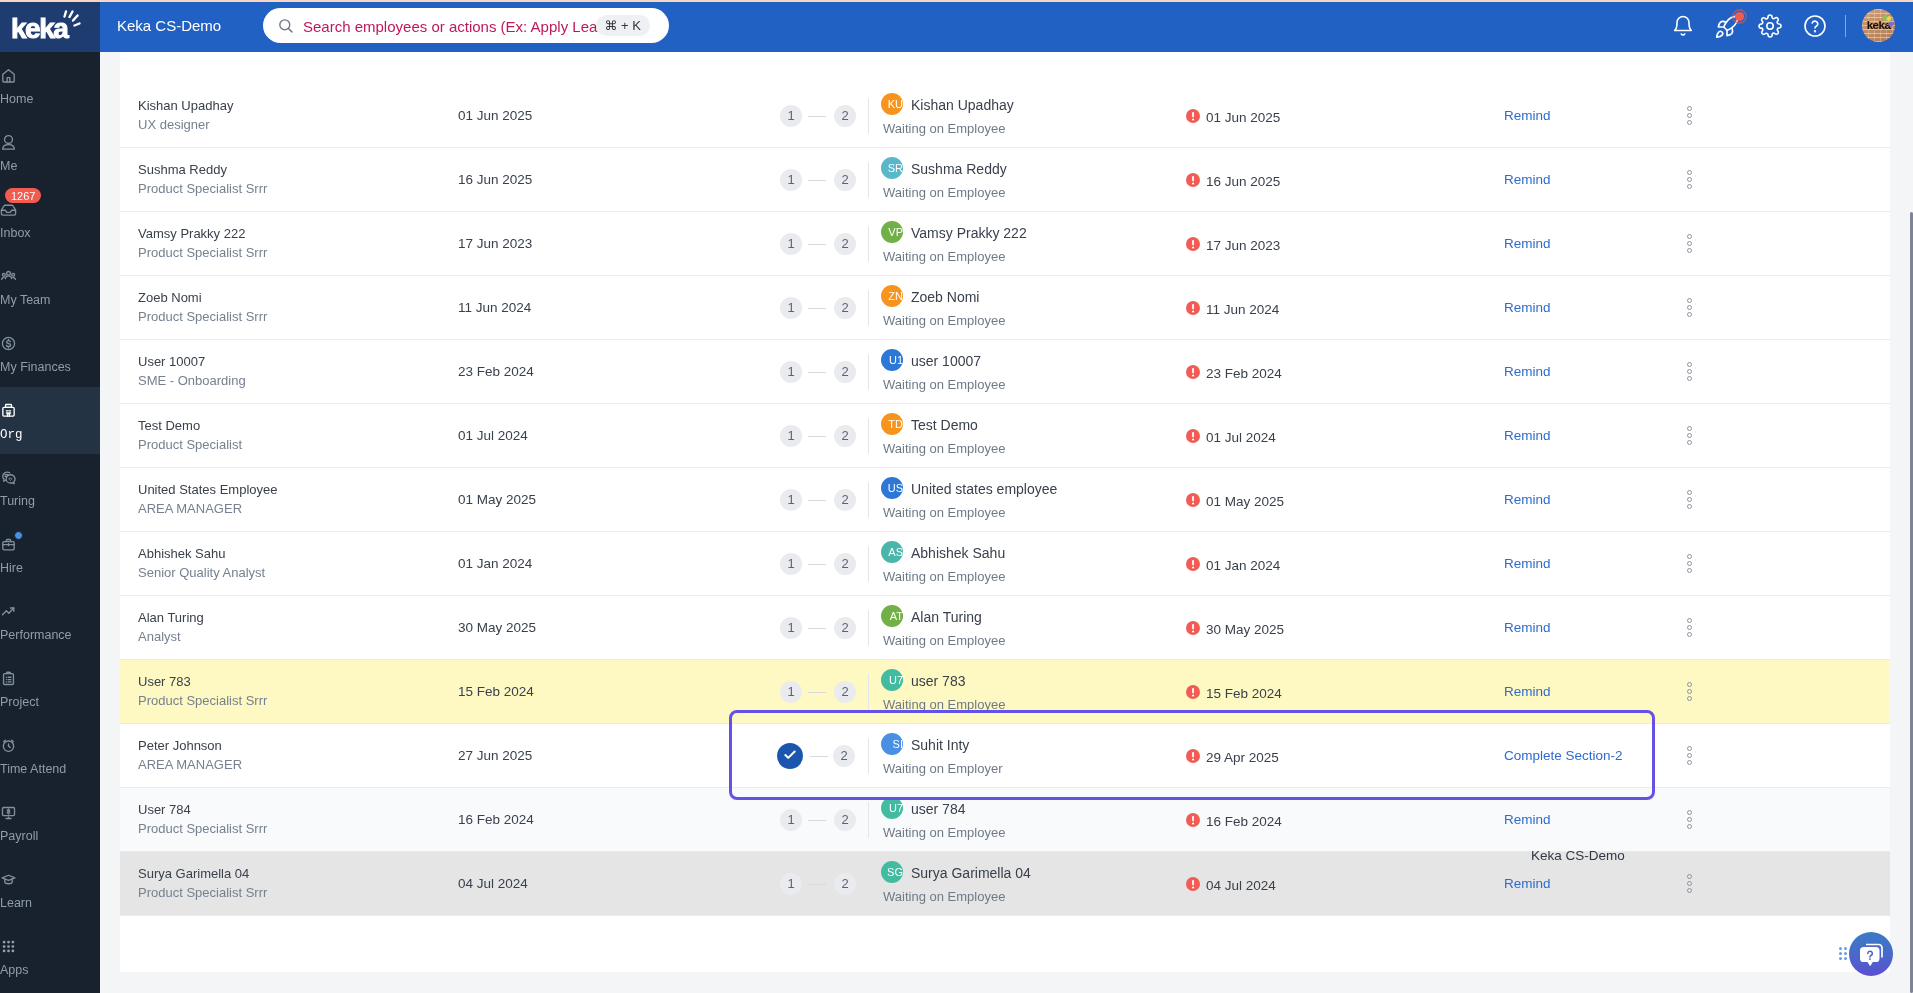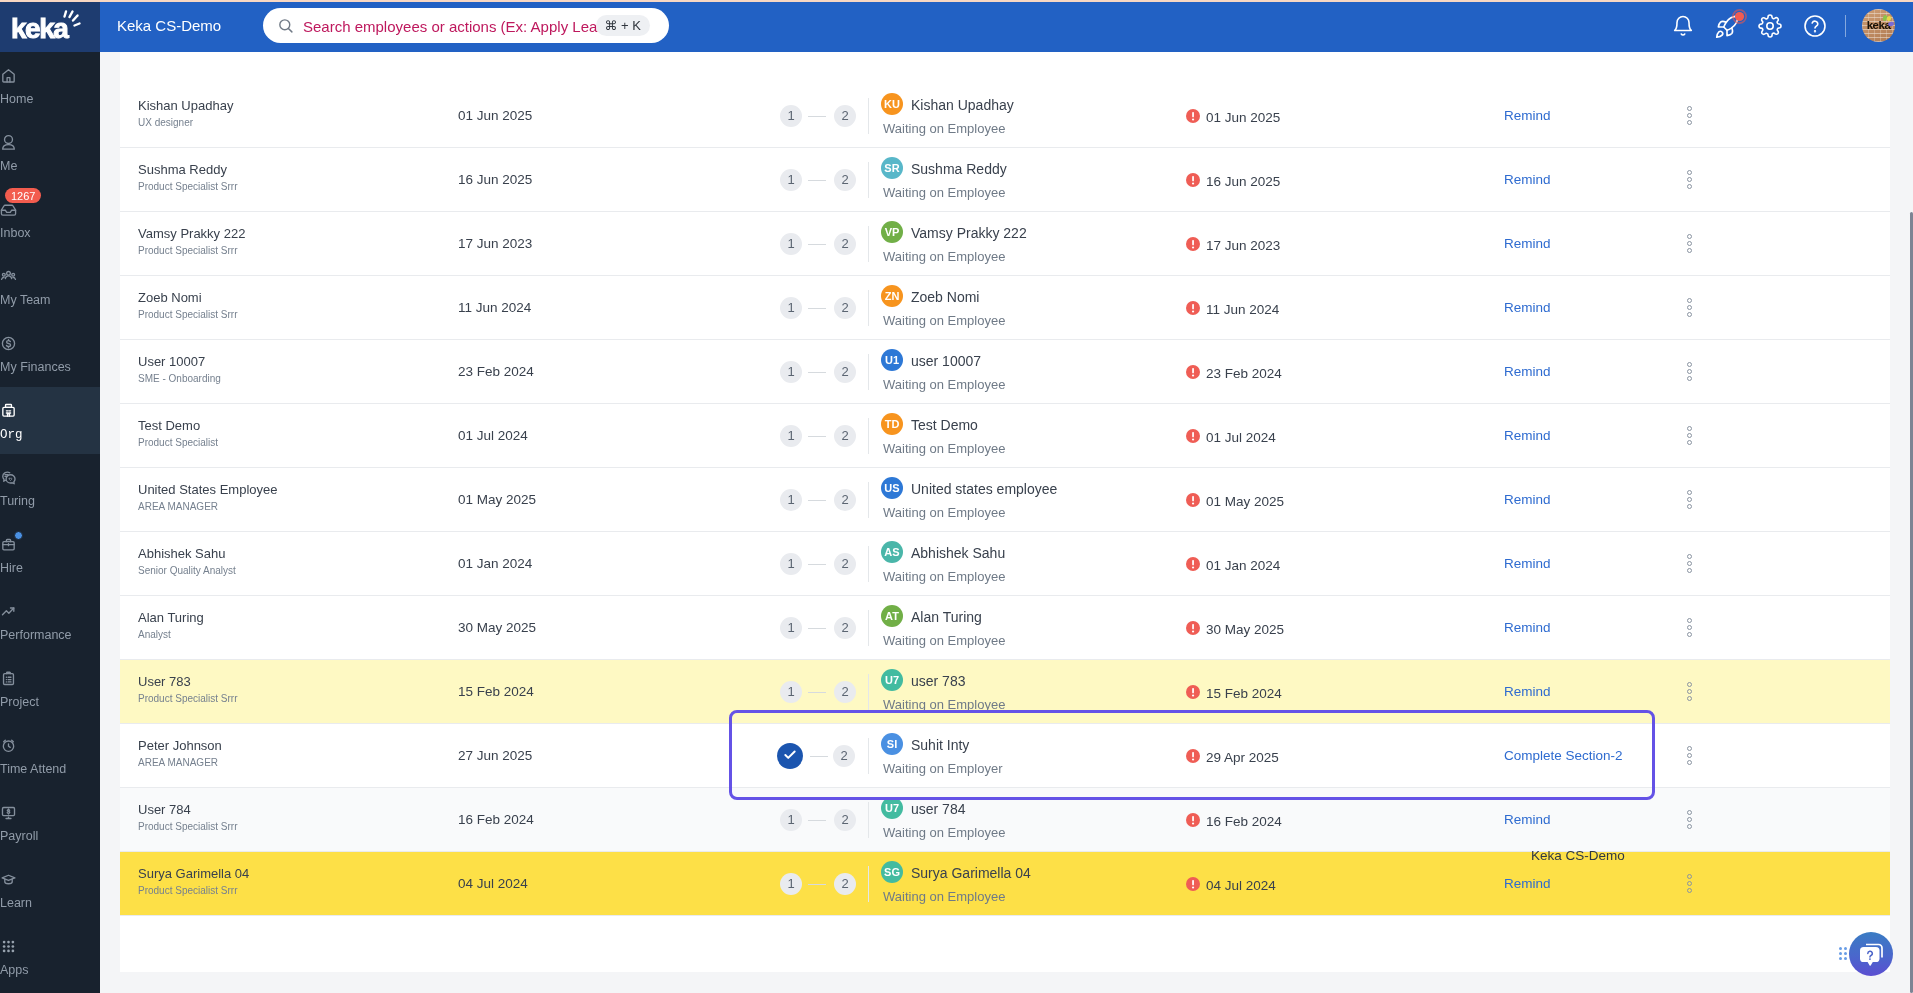--- a/index.html
+++ b/index.html
@@ -32,28 +32,28 @@
 .slab { font-size:12.5px; margin-top:4px; }
 .badge { position:absolute; left:5px; top:-13px; background:#f25c4e; color:#fff; font-size:11px; border-radius:8.5px; padding:1.5px 6px; }
 .bluedot { position:absolute; right:-6px; top:-5px; width:9px; height:9px; border-radius:50%; background:#4a90e2; border:1.5px solid #18222e; }
 
 
 #card { position:absolute; left:120px; top:52px; width:1770px; height:920px; background:#fff; }
 #thead { position:absolute; left:0; top:0; width:1770px; height:32px; background:#eef0f3; font-size:12px; color:#39414d; letter-spacing:.5px; }
 #thead span { position:absolute; top:9px; font-weight:500; }
 .row { position:absolute; left:0; width:1770px; height:64px; border-bottom:1px solid #e9ebee; font-size:13px; color:#39414d; }
 .nm { position:absolute; left:18px; top:14px; }
-.rl { position:absolute; left:18px; top:33px; font-size:10px; color:#76818f; }
+.rl { position:absolute; left:18px; top:33px; font-size:13px; color:#76818f; }
 .jd { position:absolute; left:338px; top:24px; font-size:13.5px; }
 .stwrap { position:absolute; left:600px; top:0; height:64px; }
 .stc { position:absolute; top:21px; width:22px; height:22px; border-radius:50%; background:#e9ebef; color:#5b6572; font-size:13px; text-align:center; line-height:22px; }
 .chkc { position:absolute; top:19px; width:26px; height:26px; border-radius:50%; background:#1b55af; text-align:center; line-height:30px; }
 .dash { position:absolute; top:31.5px; width:18px; height:1.5px; background:#d6dade; }
 .vsep { position:absolute; left:148px; top:14px; width:1px; height:36px; background:#e4e7ea; }
-.av { position:absolute; left:761px; top:9px; width:22px; height:22px; border-radius:50%; color:#fff; font-size:11px; font-weight:700; text-align:center; line-height:22px; }
+.av { position:absolute; left:761px; top:9px; width:22px; height:22px; border-radius:50%; color:#fff; font-size:11px; font-weight:400; text-align:right; line-height:22px; }
 .wn { position:absolute; left:791px; top:13px; font-size:14px; }
 .wt { position:absolute; left:763px; top:37px; font-size:13px; color:#6f7a87; }
 .due { position:absolute; left:1066px; top:25px; }
 .due .redi { position:absolute; left:0; top:0px; }
 .due .dt { position:absolute; left:20px; top:1px; font-size:13.5px; white-space:nowrap; }
 .lnk { position:absolute; left:1384px; top:24px; font-size:13.5px; color:#2e6bd0; }
 .kebab { position:absolute; left:1565px; top:22px; width:8px; }
 .kebab i { display:block; width:5px; height:5px; border:1.3px solid #8a94a1; border-radius:50%; margin:0 auto 1.8px; }
 
 
@@ -534,21 +534,21 @@
             </svg></span>
           <span class="dt">16 Feb 2024</span>
         </div>
 <div class="lnk">Remind</div>
 <div class="kebab">
           <i></i>
           <i></i>
           <i></i>
         </div>
 </div>
-<div class="row" style="top:800px;background:#fde047">
+<div class="row" style="top:800px;background:#e5e5e5">
 <div class="nm">Surya Garimella 04</div>
         <div class="rl">Product Specialist Srrr</div>
 <div class="jd">04 Jul 2024</div>
 <div class="stwrap">
           <div class="stc" style="left:60px">1</div>
           <div class="dash" style="left:88px"></div>
           <div class="stc" style="left:114px">2</div>
           <div class="vsep"></div>
         </div>
 <div class="av" style="background:#43bba0">SG</div>

